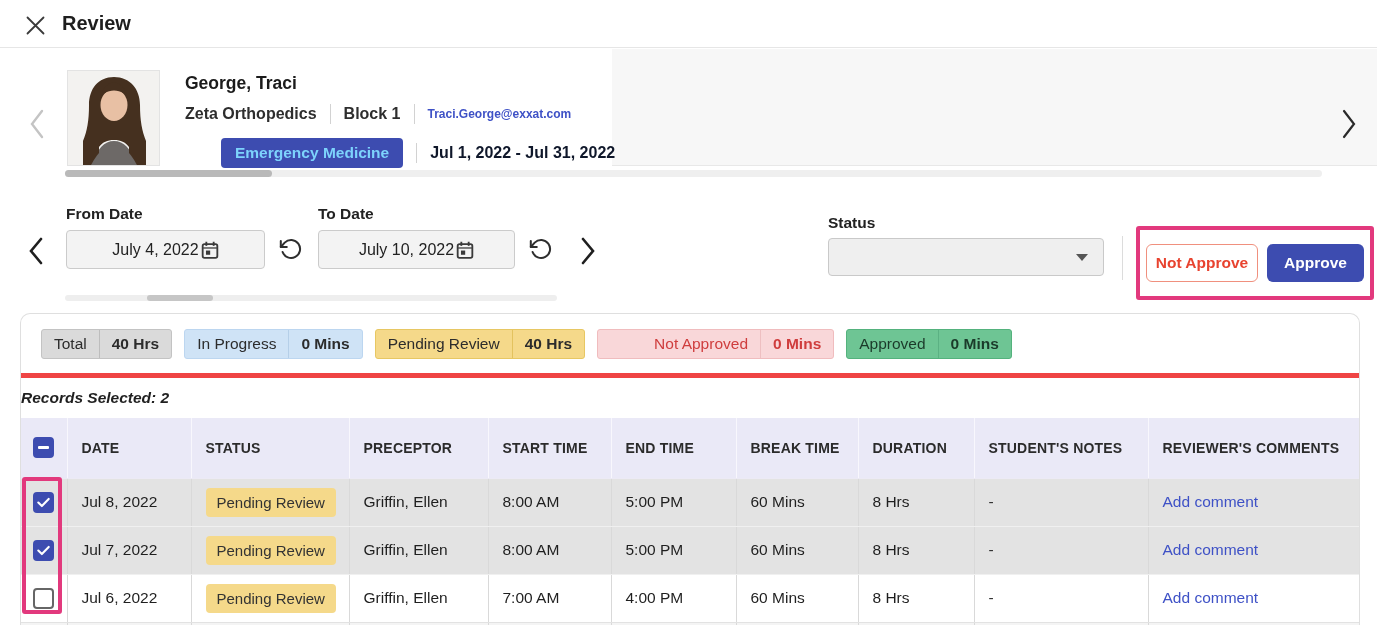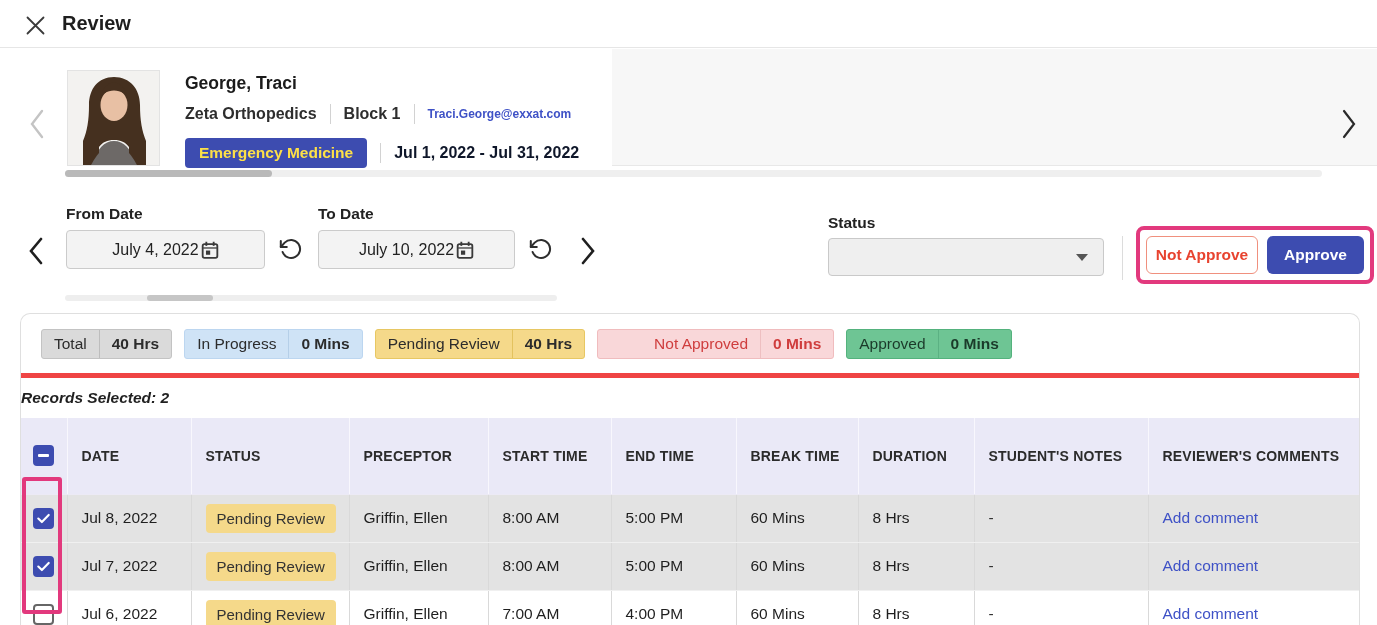--- a/index.html
+++ b/index.html
@@ -25,35 +25,35 @@
   .chev{background:none;border:none;cursor:pointer;position:absolute;display:flex;align-items:center;justify-content:center;}
   .chev-stud-left{left:24px;top:58px;width:26px;height:34px;}
   .chev-stud-right{left:1336px;top:58px;width:26px;height:34px;}
   .photo{position:absolute;left:67px;top:21px;width:93px;height:96px;border:1px solid #e3e3e3;overflow:hidden;background:#f3f2f0;}
   .s-info{position:absolute;left:185px;top:24px;}
   .s-name{font-size:17.5px;font-weight:700;color:#1b1b1b;}
   .s-row2{margin-top:10px;display:flex;align-items:center;font-size:16px;font-weight:600;color:#2e2e2e;}
   .s-row3{margin-top:14px;display:flex;align-items:center;}
   .sep{width:1px;height:20px;background:#d2d2d2;margin:0 13px;}
   .email{color:var(--link);text-decoration:none;font-weight:600;font-size:12px;cursor:pointer;}
-  .course-badge{background:var(--indigo);color:#fde047;font-size:15.5px;font-weight:600;padding:6px 14px;border-radius:4px;}
+  .course-badge{background:var(--indigo);color:#7dd3fc;font-size:15.5px;font-weight:600;padding:6px 14px;border-radius:4px;margin-left:36px;}
   .s-dates{font-size:16px;font-weight:600;color:#0f172a;}
   .hs1-track{position:absolute;left:65px;top:121px;width:1257px;height:7px;border-radius:4px;background:#efefef;}
   .hs1-handle{position:absolute;left:0;top:0;width:207px;height:7px;border-radius:4px;background:#b9b9b9;cursor:pointer;}
 
   
   .filters{position:absolute;left:0;top:181px;width:100%;height:132px;background:#fff;}
   .chev-week-left{left:24px;top:54px;width:24px;height:32px;}
   .chev-week-right{left:576px;top:54px;width:24px;height:32px;}
   .f-label{position:absolute;font-size:15.5px;font-weight:700;color:#222;}
   .date-input{position:absolute;height:39px;background:#f3f3f3;border:1px solid #cbcbcb;border-radius:4px;display:flex;align-items:center;justify-content:center;padding:0 12px 0 14px;font-size:16px;color:#222;cursor:pointer;}
   .reset-btn{position:absolute;top:56px;width:26px;height:26px;background:none;border:none;cursor:pointer;}
   .status-select{position:absolute;left:828px;top:57px;width:276px;height:38px;background:#efefef;border:1px solid #c9c9c9;border-radius:4px;display:flex;align-items:center;justify-content:flex-end;padding-right:14px;cursor:pointer;}
   .vdiv{position:absolute;left:1122px;top:55px;width:1px;height:44px;background:#dcdcdc;}
-  .action-highlight{position:absolute;left:1136px;top:45px;width:238px;height:58px;border:4px solid var(--pink);border-radius:8px;background:#fff;display:flex;align-items:center;justify-content:center;gap:9px;}
+  .action-highlight{position:absolute;left:1136px;top:45px;width:238px;height:74px;border:4px solid var(--pink);border-radius:3px;background:#fff;display:flex;align-items:center;justify-content:center;gap:9px;}
   .btn-notapprove{width:112px;height:38px;background:#fff;border:1px solid #f0907e;border-radius:6px;color:var(--btn-red);font-size:15.5px;font-weight:700;font-family:inherit;cursor:pointer;}
   .btn-approve{width:97px;height:38px;background:var(--indigo);border:none;border-radius:6px;color:#fff;font-size:15.5px;font-weight:700;font-family:inherit;cursor:pointer;}
   .hs2-track{position:absolute;left:65px;top:114px;width:492px;height:6px;border-radius:3px;background:#eee;}
   .hs2-handle{position:absolute;left:82px;top:0;width:66px;height:6px;border-radius:3px;background:#c6c6c6;cursor:pointer;}
 
   
   .card{position:absolute;left:20px;top:313px;width:1340px;height:330px;background:#fff;border:1px solid #dfdfdf;border-bottom:none;border-radius:10px 10px 0 0;overflow:hidden;}
   .badges-row{height:59px;display:flex;align-items:center;padding:0 20px;gap:12px;}
   .sbadge{display:inline-flex;align-items:stretch;border:1px solid;border-radius:3px;font-size:15.5px;overflow:hidden;}
   .sbadge span{padding:5px 12px;display:flex;align-items:center;}
@@ -65,21 +65,21 @@
   .sbadge.pending{background:var(--badge-yellow);border-color:var(--badge-yellow-bd);color:#2c2c2c;}
   .sbadge.pending .val{border-left-color:#e3c25e;}
   .sbadge.notapproved{background:var(--sum-red-bg);border-color:var(--sum-red-bd);color:var(--sum-red-tx);padding-left:44px;}
   .sbadge.notapproved .val{border-left-color:#eebfc1;}
   .sbadge.approved{background:var(--sum-green);border-color:var(--sum-green-bd);color:var(--sum-green-tx);}
   .sbadge.approved .val{border-left-color:#5bb183;}
   .records-row{height:45px;border-top:5px solid #ef4444;display:flex;align-items:center;padding-right:20px;}
   .records-row span{font-size:15.5px;font-weight:700;font-style:italic;color:#1f1f1f;}
 
   table{width:100%;border-collapse:collapse;table-layout:fixed;}
-  thead th{height:76px;background:var(--head-lav);font-size:14px;font-weight:700;color:#2b2b2b;text-align:left;padding-left:14px;letter-spacing:.2px;border-right:1px solid #f8f7fd;border-bottom:1px solid #eceaf5;}
+  thead th{height:60px;background:var(--head-lav);font-size:14px;font-weight:700;color:#2b2b2b;text-align:left;padding-left:14px;letter-spacing:.2px;border-right:1px solid #f8f7fd;border-bottom:1px solid #eceaf5;}
   thead th.cb, tbody td.cb{width:46px;padding:0;text-align:center;}
   tbody td{height:48px;font-size:15.5px;color:#1f1f1f;padding-left:14px;border-right:1px solid #d9d9d9;}
   thead th:last-child, tbody td:last-child{border-right:none;}
   tr.sel{background:var(--row-gray);}
   tr.sel td{border-bottom:1px solid #f0f0f0;}
   tr.plain{background:#fff;}
   tr.plain td{border-bottom:1px solid #e2e2e2;}
   tr.peek td{height:10px;background:#f4f4f4;border-bottom:none;}
   .cell-badge{display:inline-block;background:var(--badge-yellow);color:#333;font-size:15px;padding:6px 11px;border-radius:4px;}
   .add-comment{color:var(--link);font-size:15.5px;text-decoration:none;cursor:pointer;}

